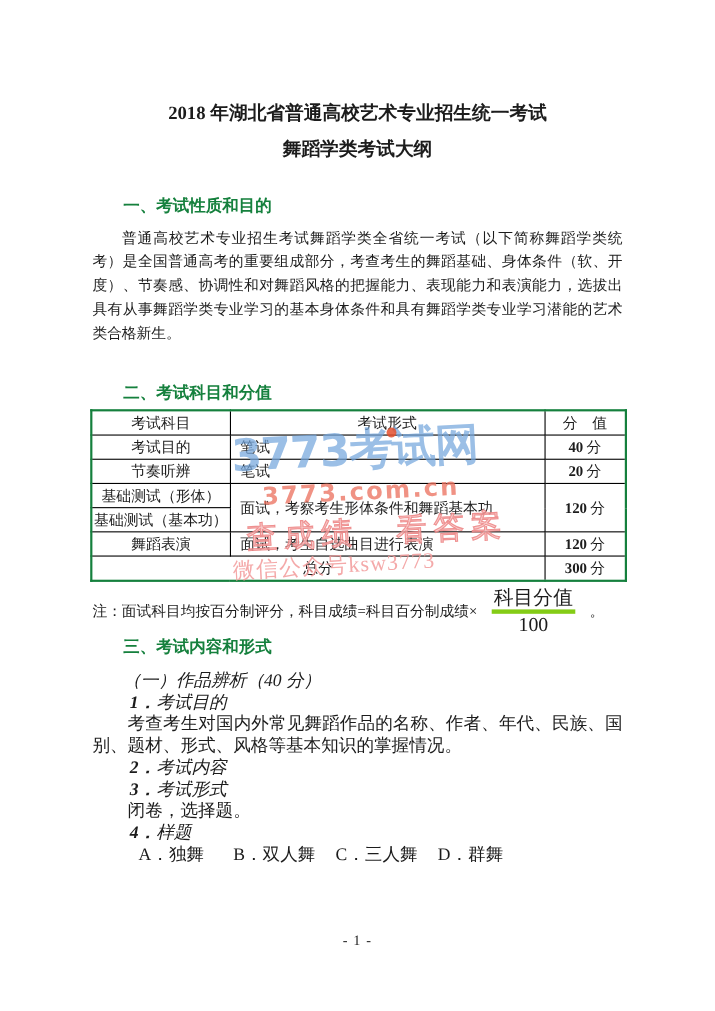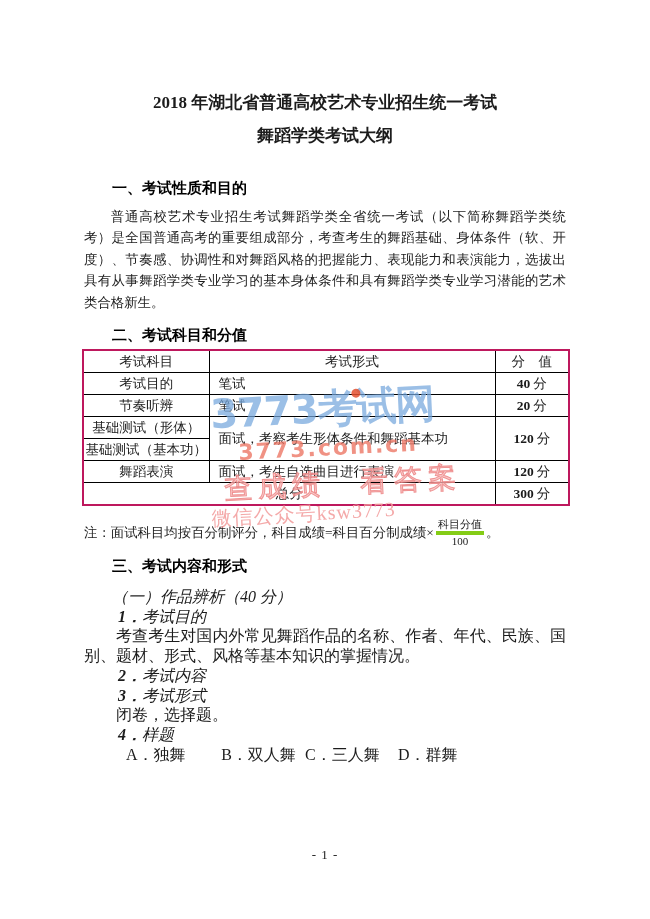--- a/index.html
+++ b/index.html
@@ -8,53 +8,53 @@
     font-family:"Liberation Serif","DejaVu Serif",serif; color:#1c1c1c;
     overflow:hidden;
   }
   .content { position:absolute; left:84px; top:0; width:482px; }
 
   .doc-title { margin-top:86px; text-align:center; font-weight:bold;
     font-size:17px; line-height:33px; }
 
   .sec-heading { font-family:"Liberation Sans","DejaVu Sans",sans-serif;
     font-weight:bold; font-size:15px; line-height:20px; padding-left:28px;
-    color:#000000; }
+    color:#15803d; }
   .h1 { margin-top:26px; }
-  .h2 { margin-top:12px; }
+  .h2 { margin-top:35px; }
   .h3 { margin-top:5px; }
 
   .body-par { margin:8px 0 0 0; font-size:13.4px; line-height:21.4px;
     text-align:justify; text-indent:2em; }
 
   table.score { border-collapse:collapse; margin-top:4px; margin-left:-2px;
-    width:486px; font-size:13.5px; table-layout:fixed; border:2px solid #be185d; }
+    width:486px; font-size:13.5px; table-layout:fixed; border:2px solid #15803d; }
   table.score td { border:1px solid #000; height:21px; text-align:center;
     padding:0; overflow:hidden; }
   table.score td.form { text-align:left; padding-left:9px; }
   table.score b { font-family:"Liberation Serif",serif; }
   .unit { margin-left:3px; }
 
   .note { margin-top:9px; font-size:13.4px; display:flex; align-items:center;
     white-space:nowrap; height:36px; }
-  .frac { display:inline-block; text-align:center; font-size:11px;
-    line-height:1.15; vertical-align:middle; margin:0 2px; }
+  .frac { display:inline-block; text-align:center; font-size:18px;
+    line-height:1.15; vertical-align:middle; margin:0 13px; }
   .frac .den { display:block; border-top:4px solid #84cc16; padding:0 2px; }
   .frac .num { display:block; padding:0 2px; }
 
   .sec3 p { margin:0; font-size:16px; line-height:19.7px; }
   .kai { font-style:italic; }
   .sub-head { margin-top:11px !important; padding-left:28px; }
   .num-head { padding-left:34px; }
   .num-head .no { font-weight:bold; }
   .b3 { text-align:justify; text-indent:2em; }
   .question { padding-left:37px; }
   .options { padding-left:42px; display:flex; }
   .options span:nth-child(1){ width:86px; }
-  .options span:nth-child(2){ width:93px;text-align:center; }
+  .options span:nth-child(2){ width:93px; }
   .options span:nth-child(3){ width:93px; }
 
   .page-number { position:absolute; top:847px; left:0; width:650px;
     text-align:center; font-size:13px; letter-spacing:1px; }
 
   
   .wm { position:absolute; left:206px; top:388px; width:280px; height:145px;
     transform:rotate(-3deg); transform-origin:30px 20px; pointer-events:none; }
   .wm-line1 { position:absolute; left:4px; top:-2px;
     font-family:"DejaVu Sans","Liberation Sans",sans-serif; font-weight:bold;

